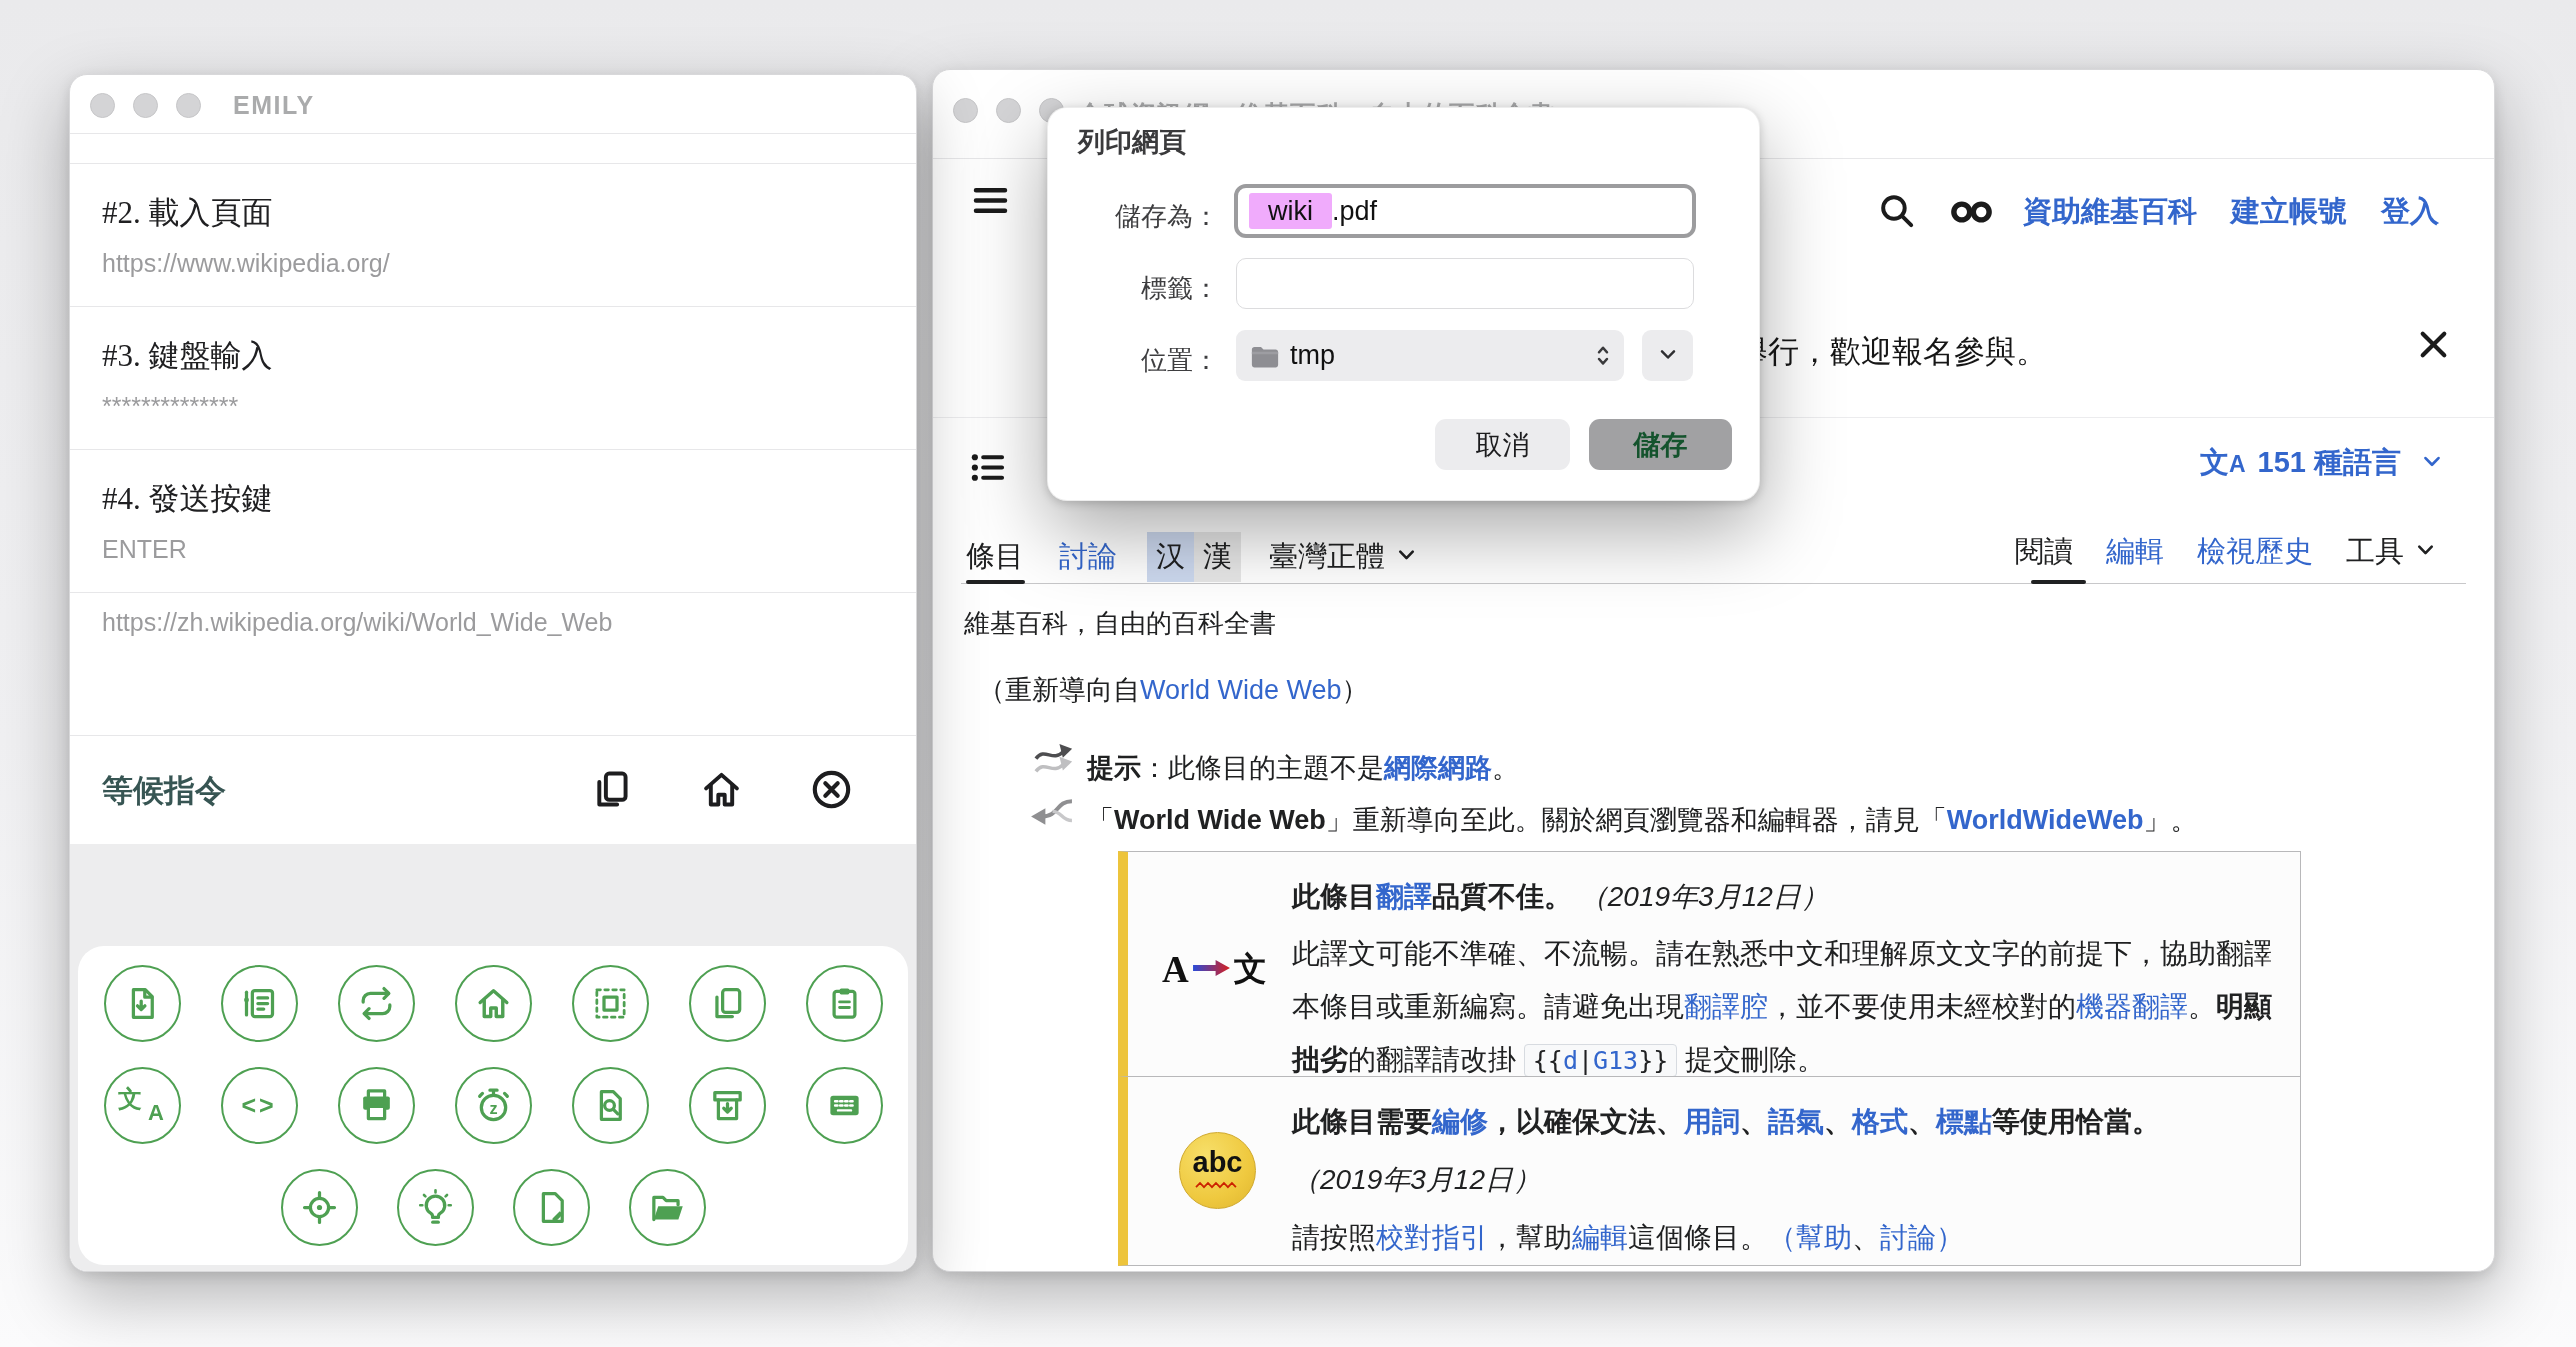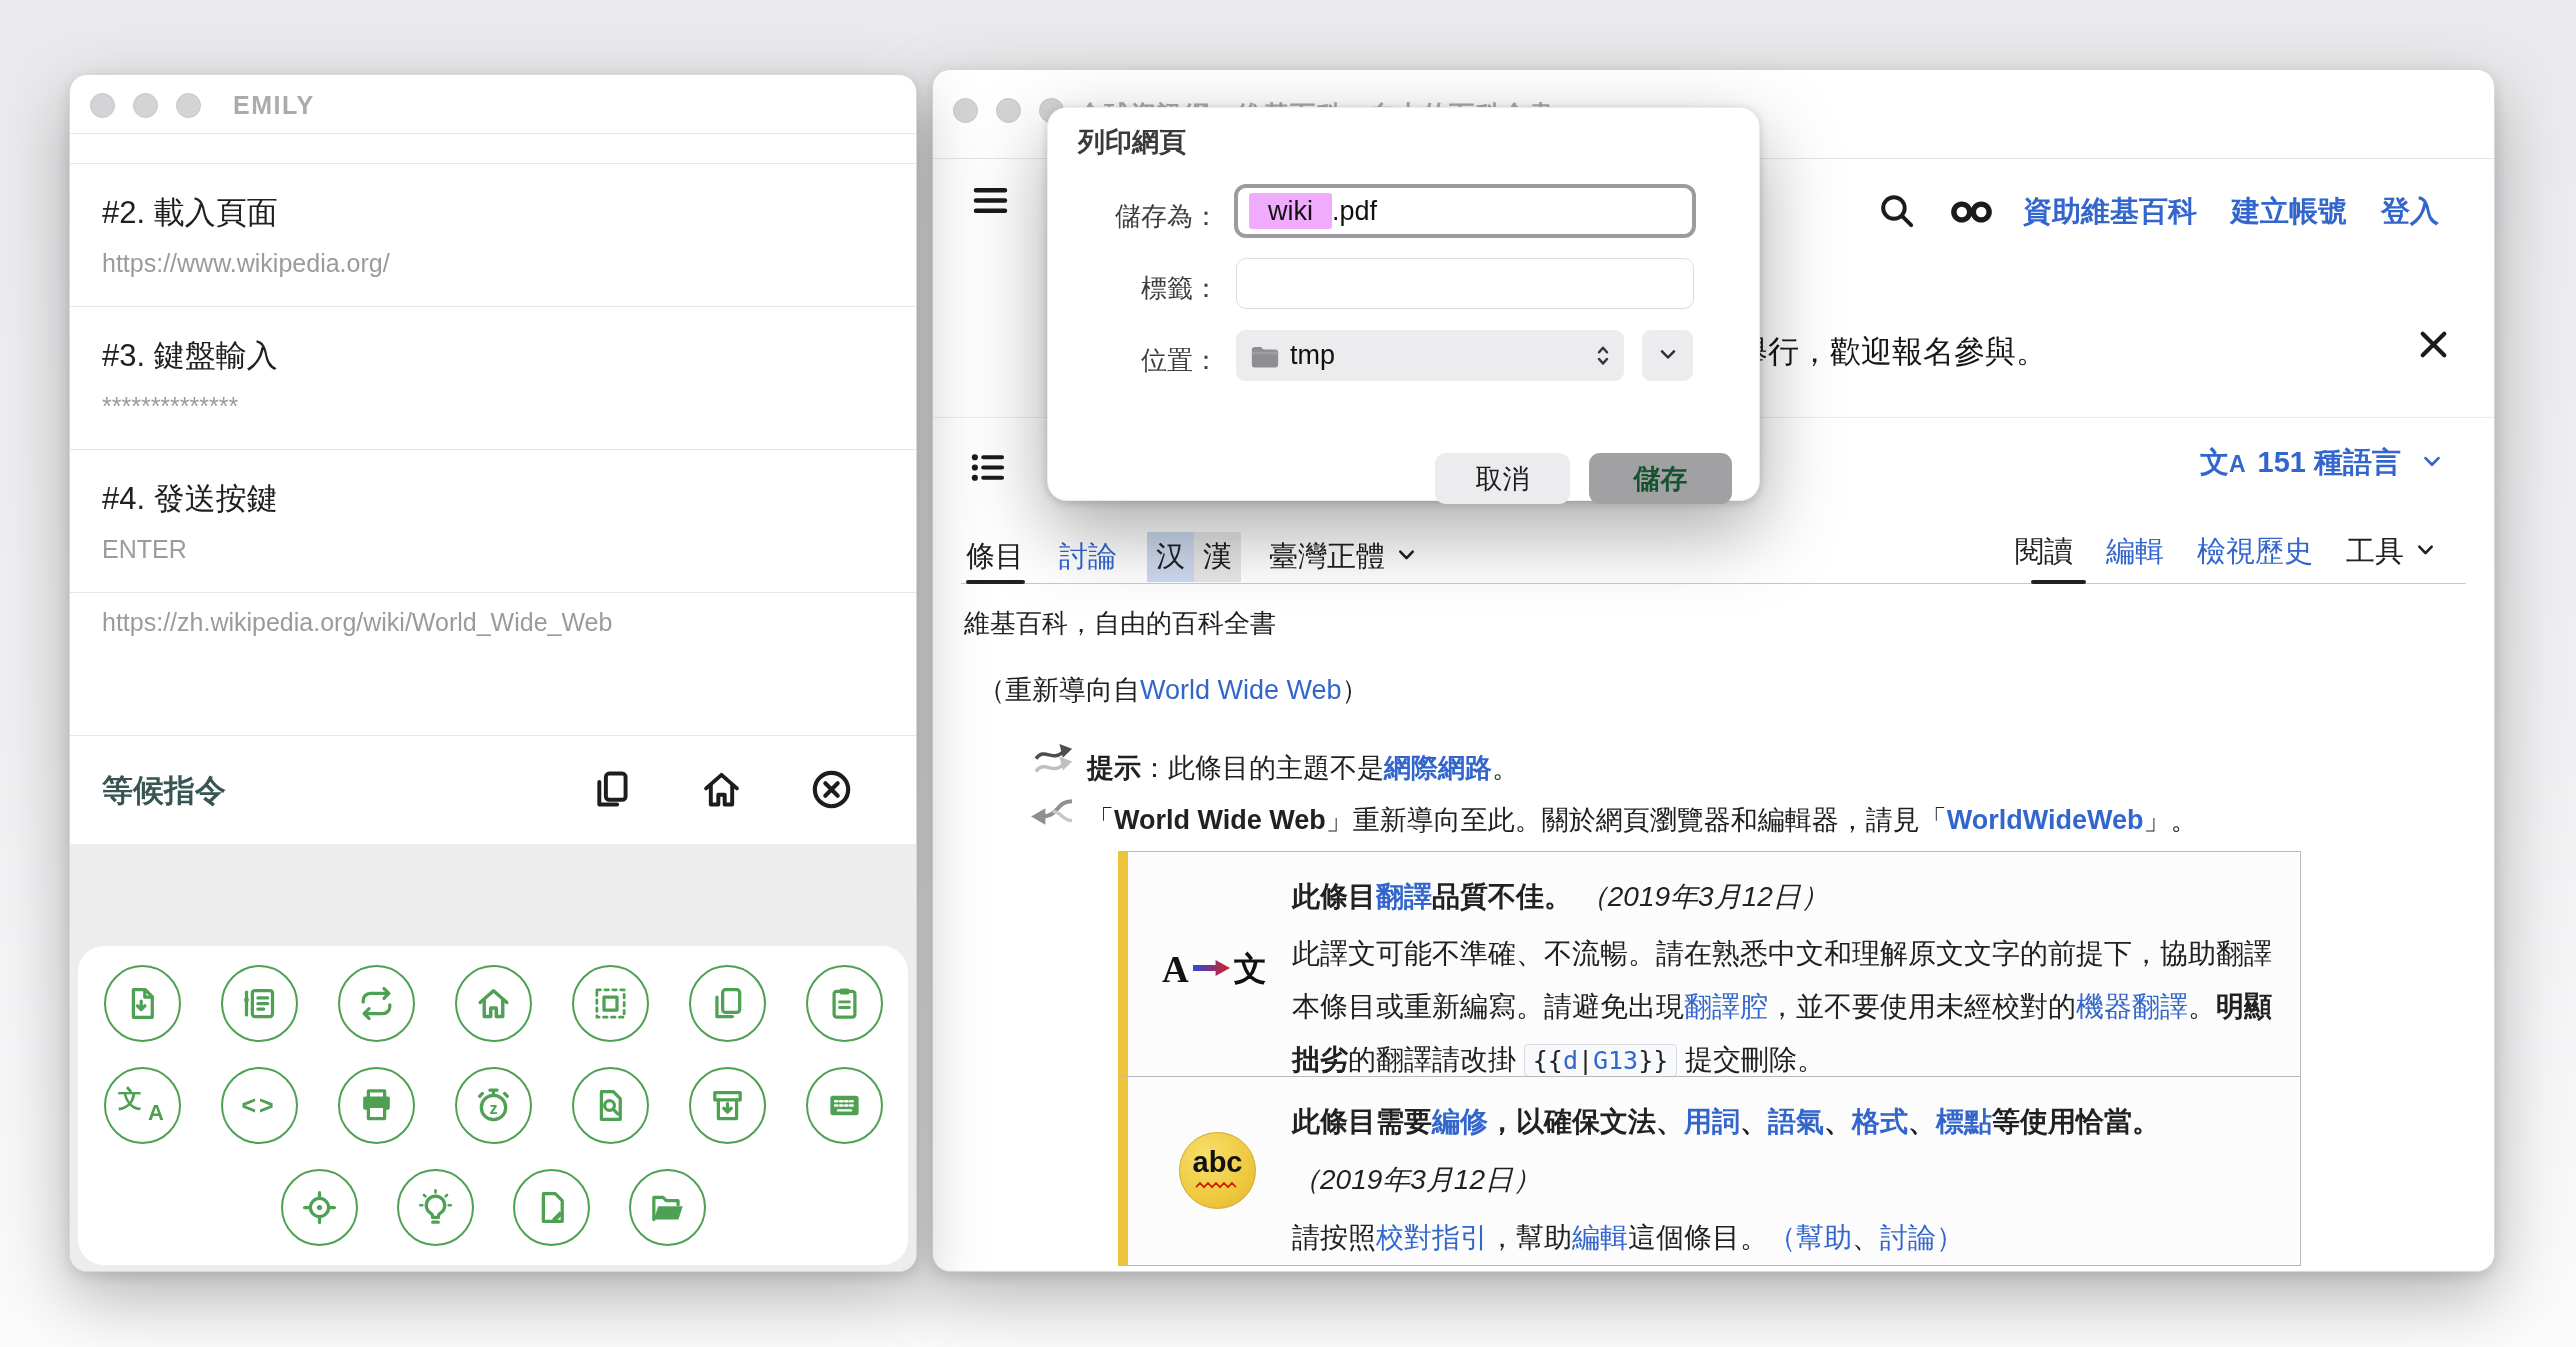--- a/index.html
+++ b/index.html
@@ -15,21 +15,21 @@
   .lights { position:absolute; left:20px; top:18px; display:flex; gap:18px; }
   .light { width:25px; height:25px; border-radius:50%; background:#d4d4d6; border:1px solid #c6c6c8; }
   .win-title { position:absolute; font-weight:bold; color:#aaabac; font-size:25px; letter-spacing:1.5px; white-space:nowrap; }
 
   
   #win-emily { left:69px; top:74px; width:848px; height:1198px; z-index:2; }
   #win-emily .titlebar { position:relative; height:59px; border-bottom:1px solid #e7e7e9; }
   #win-emily .win-title { left:163px; top:16px; }
   #emily-substrip { height:30px; border-bottom:1px solid #e7e7e9; }
   .step-row { height:143px; border-bottom:1px solid #e7e7e9; padding-left:32px; cursor:default; }
-  .step-title { padding-top:28px; font-size:31px; color:#202022; }
+  .step-title { padding-top:28px; font-size:31px; color:#202022;font-family:Liberation Serif, serif; }
   .step-detail { padding-top:15px; font-size:25px; color:#9b9b9d; }
   #emily-status { position:relative; height:108px; }
   #status-label { position:absolute; left:32px; top:34px; font-size:31px; font-weight:bold; }
   #status-icons { position:absolute; right:62px; top:31px; display:flex; gap:65px; color:#1d1d1f; }
   #status-icons .tbtn { width:45px; height:45px; background:none; border:none; color:inherit; cursor:pointer; }
   #status-icons .tbtn svg { width:45px; height:45px; }
   #emily-gray { position:absolute; left:0; right:0; bottom:0; top:769px; background:#ededee; border-radius:0 0 17px 17px; }
   #emily-panel { position:absolute; left:8px; right:8px; top:102px; height:319px; background:#fff; border-radius:26px; padding-top:19px; }
   .grid-row { display:flex; justify-content:center; gap:40px; margin-bottom:25px; }
   .grid-row.last { gap:39px; }
@@ -126,21 +126,21 @@
     display:flex; align-items:center; padding-left:12px; font-size:27px; }
   #location-select { position:absolute; left:188px; top:222px; width:388px; height:51px; background:#ececee;
     border-radius:9px; display:flex; align-items:center; padding:0 12px 0 14px; cursor:pointer; }
   #location-select .folder { width:30px; height:26px; margin-right:10px; }
   #location-select .loc-text { font-size:27px; color:#111; flex:1; }
   #location-select .stepper { width:18px; height:30px; color:#3a3a3c; }
   #location-disclosure { position:absolute; left:594px; top:222px; width:51px; height:51px; background:#ececee;
     border:none; border-radius:9px; display:flex; align-items:center; justify-content:center; cursor:pointer; color:#2f2f31; }
   #location-disclosure svg { width:24px; height:24px; }
   .dlg-btn { position:absolute; top:311px; height:51px; border:none; border-radius:11px; font-size:27px;
-    font-family:inherit; display:flex; align-items:center; justify-content:center; cursor:pointer;margin-top:34px; }
+    font-family:inherit; display:flex; align-items:center; justify-content:center; cursor:pointer; }
   #btn-cancel { left:387px; width:135px; background:#ececee; color:#1c1c1e; }
   #btn-save { left:541px; width:143px; background:#a1a1a3; color:#14532d; font-weight:bold; }
 </style>
 </head>
 <body>
 
 <section class="window" id="win-emily">
   <div class="titlebar">
     <div class="lights">
       <span class="light"></span>

